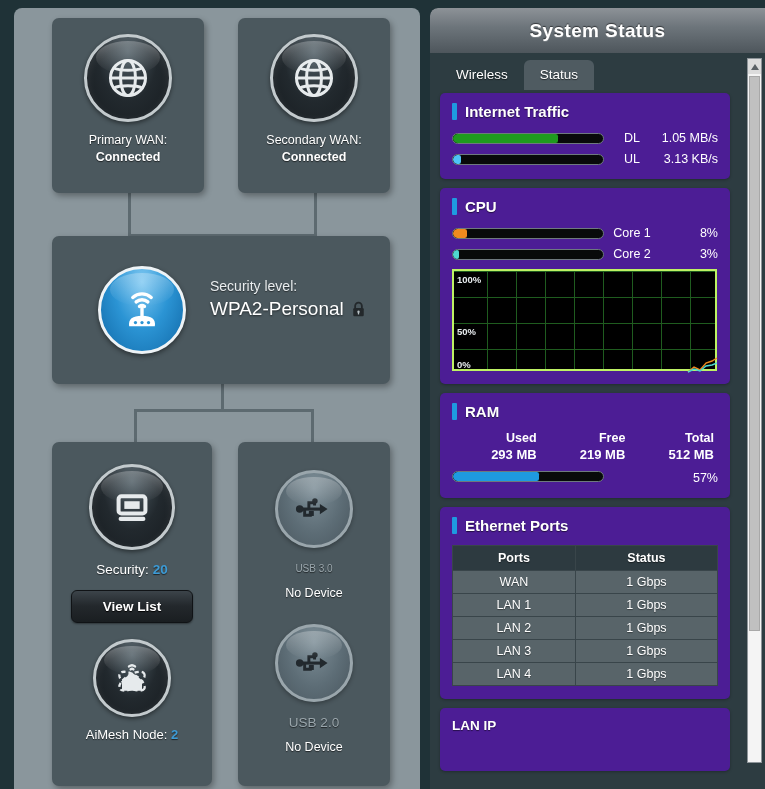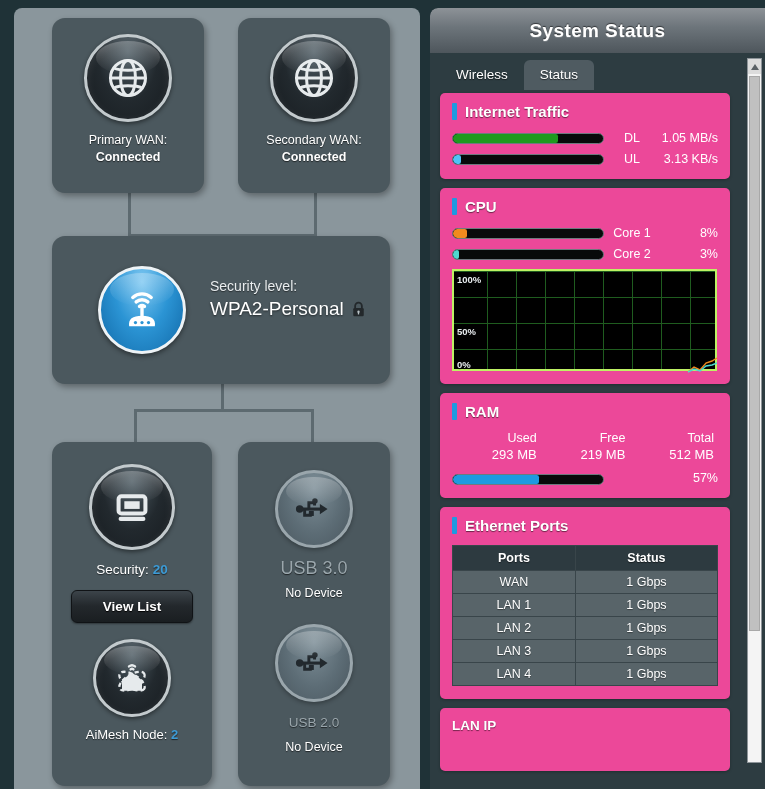--- a/index.html
+++ b/index.html
@@ -15,21 +15,21 @@
   #topology {
     position: absolute; left: 14px; top: 8px;
     width: 406px; height: 781px;
     background: #8a969c;
     border-radius: 8px 8px 0 0;
     overflow: hidden;
   }
   .tcard {
     position: absolute;
     background: #4b585e;
-    border-radius: 13px;
+    border-radius: 7px;
     box-shadow: 2px 3px 6px rgba(0,0,0,.33);
   }
   .tcard-label {
     text-align: center;
     color: #ffffff;
     font-size: 12.5px;
     line-height: 17px;
     text-shadow: 0 1px 1px rgba(0,0,0,.6);
   }
   .tcard-label .lbl-strong { font-weight: bold; }
@@ -110,21 +110,21 @@
     text-shadow: 0 1px 1px rgba(0,0,0,.6);
   }
   .tab.active { background: #4f5b61; }
   .tab.inactive { background: transparent; }
 
   #scrollarea {
     position: absolute; left: 10px; top: 85px;
     width: 290px;
   }
   .scard {
-    background: #ec4899;
+    background: #4c1d95;
     border-radius: 5px;
     margin-bottom: 9px;
     padding: 10px 12px 13px;
     box-shadow: 0 1px 3px rgba(0,0,0,.28);
   }
   .shead {
     display: flex; align-items: center; gap: 8px;
     margin-bottom: 11px;
   }
   .accent { width: 5px; height: 17px; background: #1e9ae0; border-radius: 1px; }
@@ -156,24 +156,24 @@
   .gline-v { position: absolute; top: 0; bottom: 0; width: 1px; background: #1f5c1f; }
   .gline-h { position: absolute; left: 0; right: 0; height: 1px; background: #1f5c1f; }
   .glbl {
     position: absolute; left: 3px;
     color: #e8ecef; font-size: 9.5px; font-weight: bold;
     text-shadow: 0 1px 1px #000;
   }
 
   
   .ramrow { display: flex; margin-bottom: 9px; }
-  .ramcol { flex: 1; text-align: right; padding-right: 4px; }
+  .ramcol { flex: 1; text-align: right; padding-right: 4px; font-weight: bold; }
   .ramcol-title { color: #ffffff; font-size: 12.5px; }
   .ramcol-val { color: #ffffff; font-size: 13px; margin-top: 2px; }
-  .rambar-wrap { display: flex; align-items: flex-end; }
+  .rambar-wrap { display: flex; align-items: flex-start; }
   .rambar-track {
     width: 152px; height: 11px; background: #080a0a;
     border-radius: 6px; border: 1px solid #6e797e; overflow: hidden;
   }
   .rambar-pct { flex: 1; text-align: right; color: #ffffff; font-size: 12.5px; }
 
   
   table.eth { width: 100%; border-collapse: collapse; }
   table.eth th {
     background: #2d3a40; color: #ffffff; font-size: 12.5px; font-weight: bold;
@@ -335,21 +335,21 @@
         <svg width="44" height="44" viewBox="0 0 24 24" fill="#22292e">
           <path d="M4.2 11.2 h11.6 v1.7 H4.2 z"></path>
           <path d="M15.2 9.3 L19.4 12.05 L15.2 14.8 z"></path>
           <circle cx="4.2" cy="12.05" r="2.05"></circle>
           <path d="M9.2 11.9 L9.2 8.6 L12.3 8.6 v1.5" fill="none" stroke="#22292e" stroke-width="1.6"></path>
           <circle cx="12.5" cy="7.6" r="1.5"></circle>
           <path d="M6.9 12.2 L6.9 15.4 L10 15.4 v-1.4" fill="none" stroke="#22292e" stroke-width="1.6"></path>
           <rect x="9.2" y="13.1" width="2.7" height="2.7"></rect>
         </svg>
       </div>
-      <div class="tcard-label" style="margin-top:12px;color:#9aa6ac;font-size:18px;">
+      <div class="tcard-label" style="margin-top:12px;color:#9aa6ac;font-size:10px;">
         <span>USB 3.0</span>
       </div>
       <div class="tcard-label" style="margin-top:8px;font-size:12.5px;">
         <span>No Device</span>
       </div>
       <div class="iconwell muted" style="width:78px;height:78px;margin:22px auto 0;">
         <div class="gloss"></div>
         <svg width="44" height="44" viewBox="0 0 24 24" fill="#22292e">
           <path d="M4.2 11.2 h11.6 v1.7 H4.2 z"></path>
           <path d="M15.2 9.3 L19.4 12.05 L15.2 14.8 z"></path>

